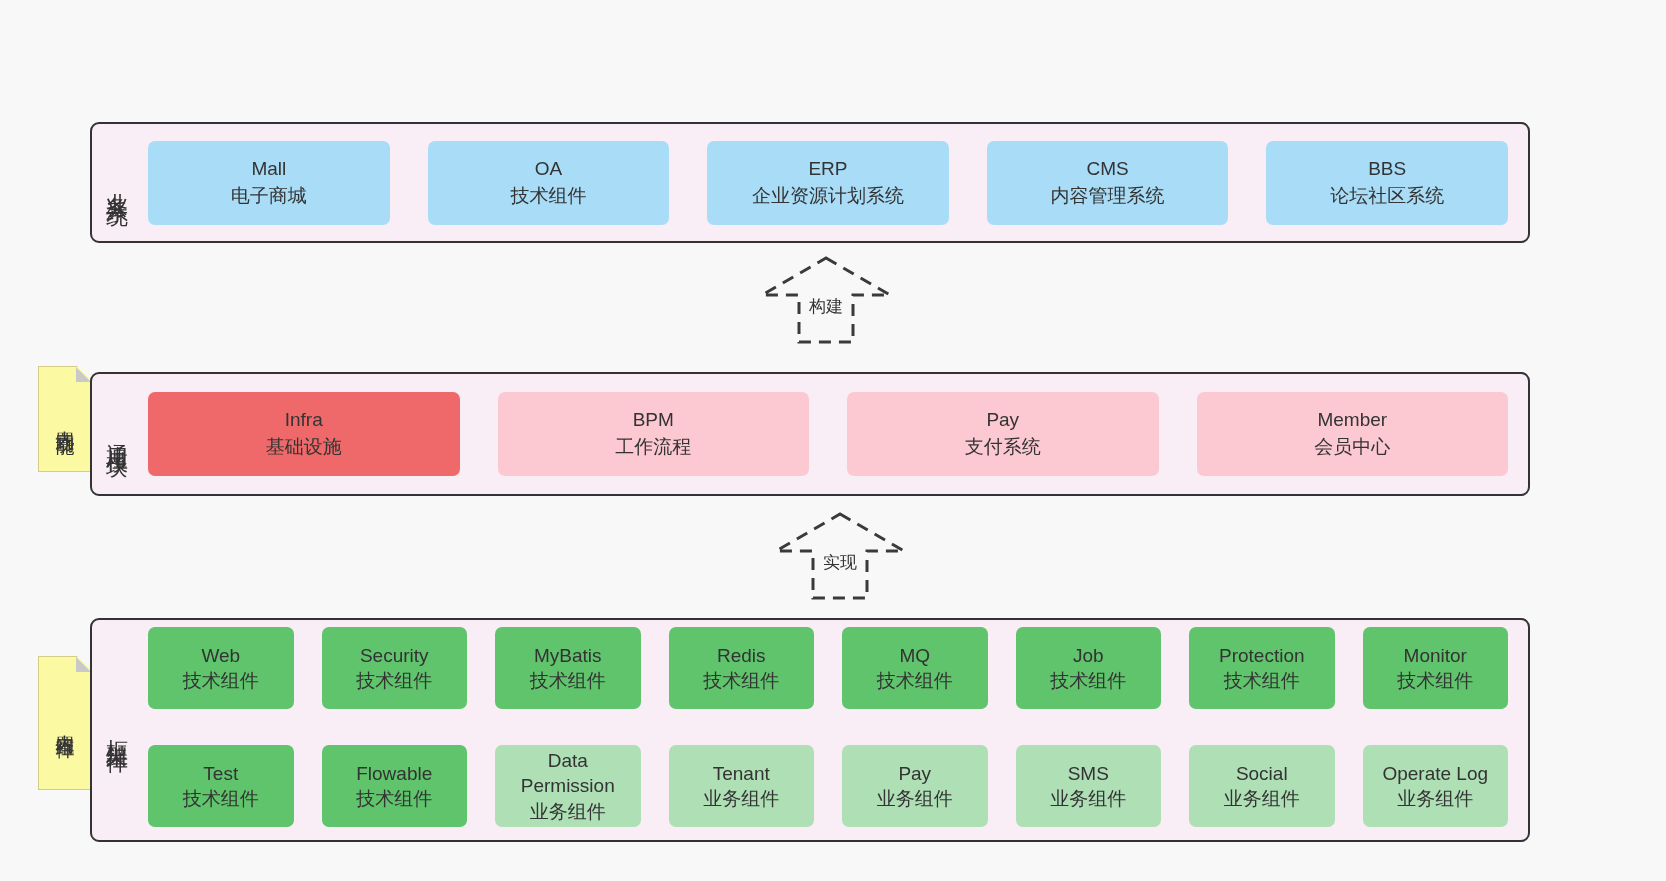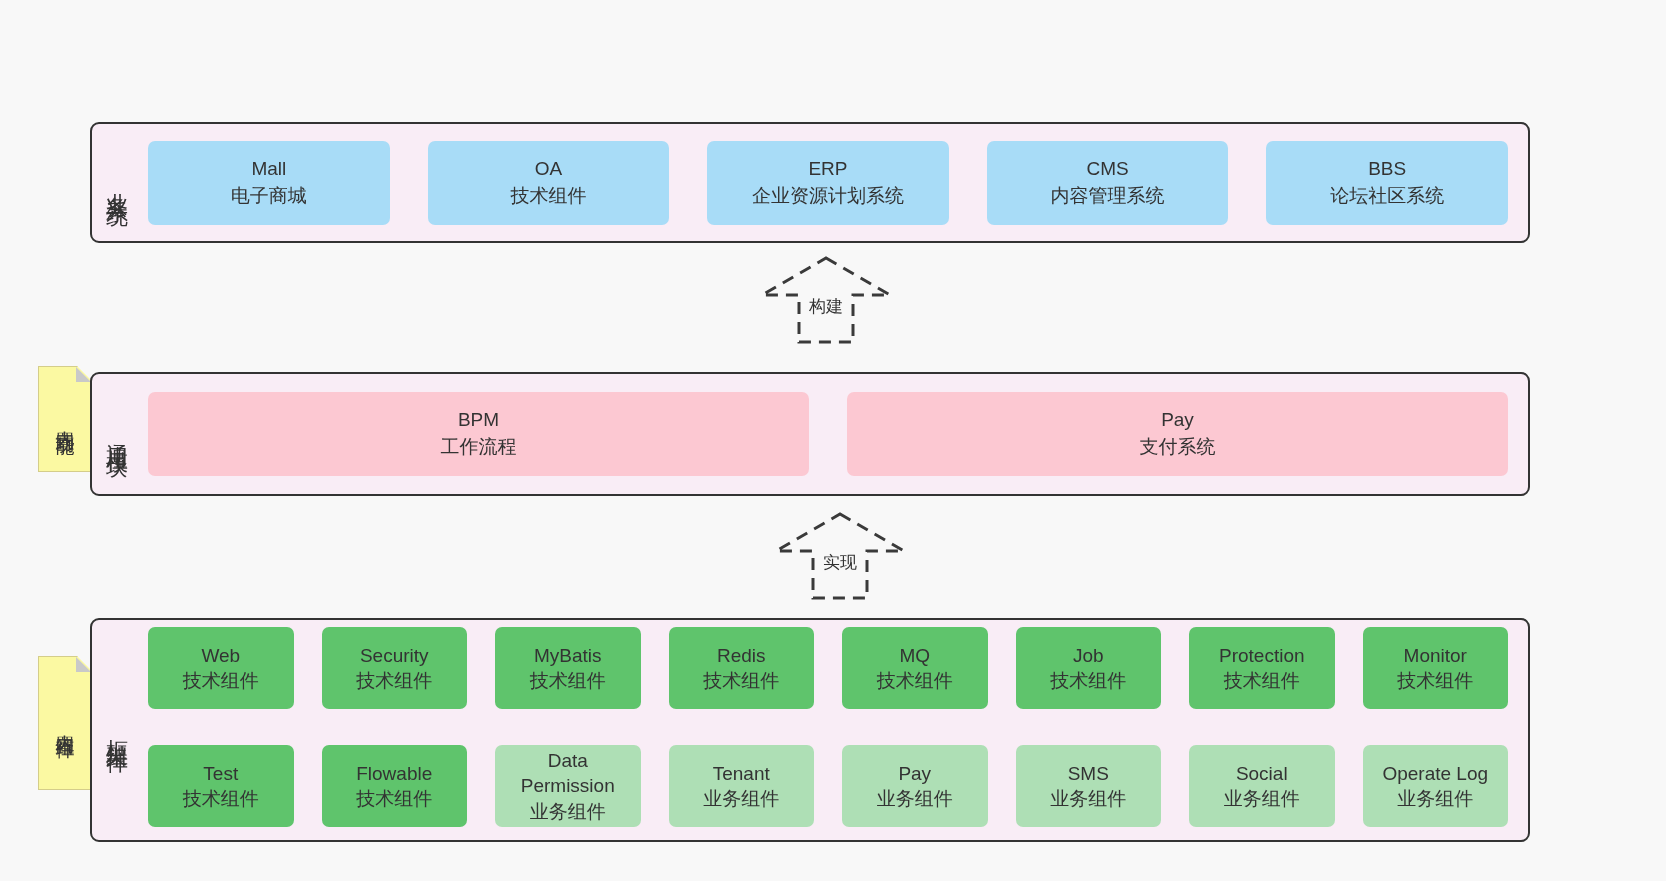--- a/index.html
+++ b/index.html
@@ -110,27 +110,35 @@
       <path d="M68 4 L132 41 L95 41 L95 88 L41 88 L41 41 L4 41 Z" fill="none" stroke="#3a3a3a" stroke-width="3" stroke-dasharray="12 8"></path>
     </svg>
     <span class="arrow-label">构建</span>
   </div>
 
   <div class="section" id="sec-modules">
     <div class="vlabel-wrap">
       <span class="vlabel">通用模块</span>
     </div>
     <div class="cards">
+      <div class="card red">
+        <span class="en">Infra</span>
+        <span class="zh">基础设施</span>
+      </div>
       <div class="card pink">
         <span class="en">BPM</span>
         <span class="zh">工作流程</span>
       </div>
       <div class="card pink">
         <span class="en">Pay</span>
         <span class="zh">支付系统</span>
+      </div>
+      <div class="card pink">
+        <span class="en">Member</span>
+        <span class="zh">会员中心</span>
       </div>
     </div>
   </div>
 
   <div class="arrow" id="arrow-implement">
     <svg width="136" height="92" viewBox="0 0 136 92">
       <path d="M68 4 L132 41 L95 41 L95 88 L41 88 L41 41 L4 41 Z" fill="none" stroke="#3a3a3a" stroke-width="3" stroke-dasharray="12 8"></path>
     </svg>
     <span class="arrow-label">实现</span>
   </div>

